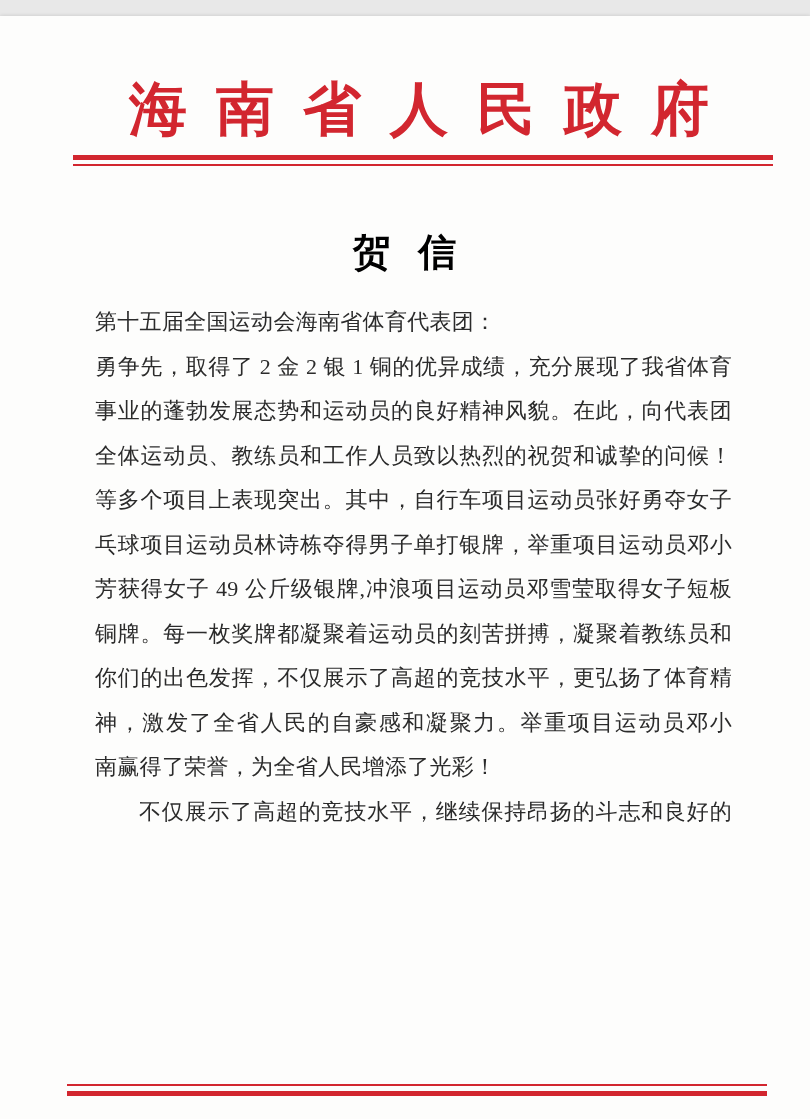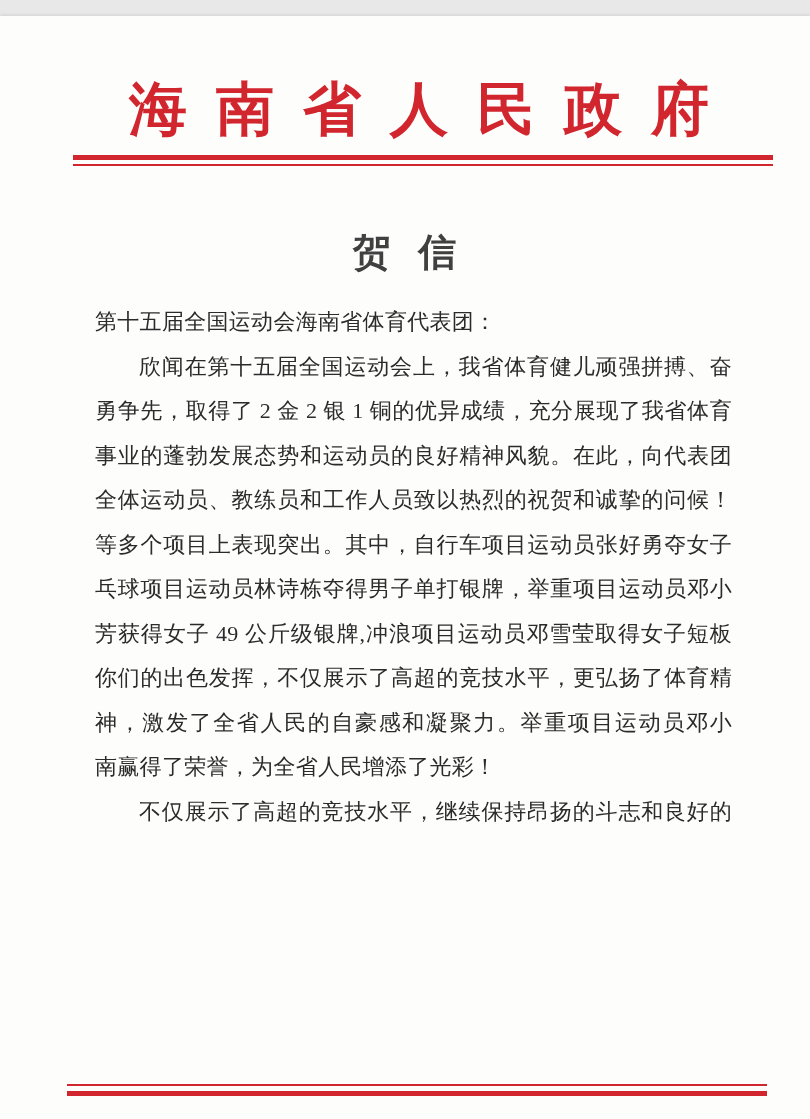--- a/index.html
+++ b/index.html
@@ -34,21 +34,21 @@
     border-bottom:5px solid var(--accent,#d2262f);
   }
   .letter-title{
     position:absolute;
     top:213px;left:0;right:0;
     margin:0;
     text-align:center;
     font-size:38px;
     line-height:46px;
     font-weight:bold;
-    color:#404040;
+    color:#000000;
     word-spacing:16px;
     letter-spacing:1px;
   }
   .letter-body{
     position:absolute;
     left:95px;top:284px;
     width:637px;
     font-size:22px;
     color:var(--ink,#2b2b2b);
   }
@@ -73,27 +73,27 @@
 <div class="page">
 
   <div class="org-name">海南省人民政府</div>
 
   <div class="rule rule-top"></div>
 
   <h1 class="letter-title">贺 信</h1>
 
   <main class="letter-body" id="letter-body">
       <div class="line">第十五届全国运动会海南省体育代表团：</div>
-      <div class="line full indent">欣闻在第十五届全国运动会上，我省体育健儿顽强拼搏、奋</div>
       <div class="line full">勇争先，取得了 2 金 2 银 1 铜的优异成绩，充分展现了我省体育</div>
       <div class="line full">事业的蓬勃发展态势和运动员的良好精神风貌。在此，向代表团</div>
       <div class="line full">全体运动员、教练员和工作人员致以热烈的祝贺和诚挚的问候！</div>
       <div class="line full">等多个项目上表现突出。其中，自行车项目运动员张好勇夺女子</div>
       <div class="line full">乓球项目运动员林诗栋夺得男子单打银牌，举重项目运动员邓小</div>
       <div class="line full">芳获得女子 49 公斤级银牌,冲浪项目运动员邓雪莹取得女子短板</div>
+      <div class="line full">铜牌。每一枚奖牌都凝聚着运动员的刻苦拼搏，凝聚着教练员和</div>
       <div class="line full">你们的出色发挥，不仅展示了高超的竞技水平，更弘扬了体育精</div>
       <div class="line full">神，激发了全省人民的自豪感和凝聚力。举重项目运动员邓小</div>
       <div class="line">南赢得了荣誉，为全省人民增添了光彩！</div>
       <div class="line full indent">不仅展示了高超的竞技水平，继续保持昂扬的斗志和良好的</div>
     </main>
 
   <div class="rule rule-bottom"></div>
 
 </div>
 

